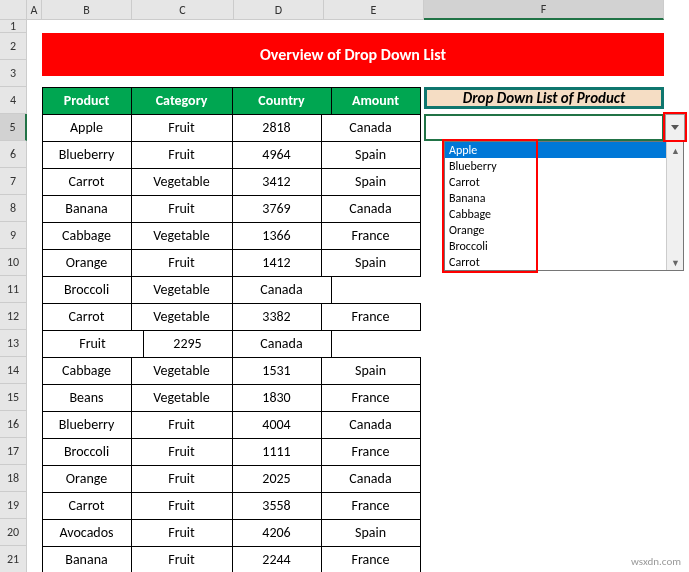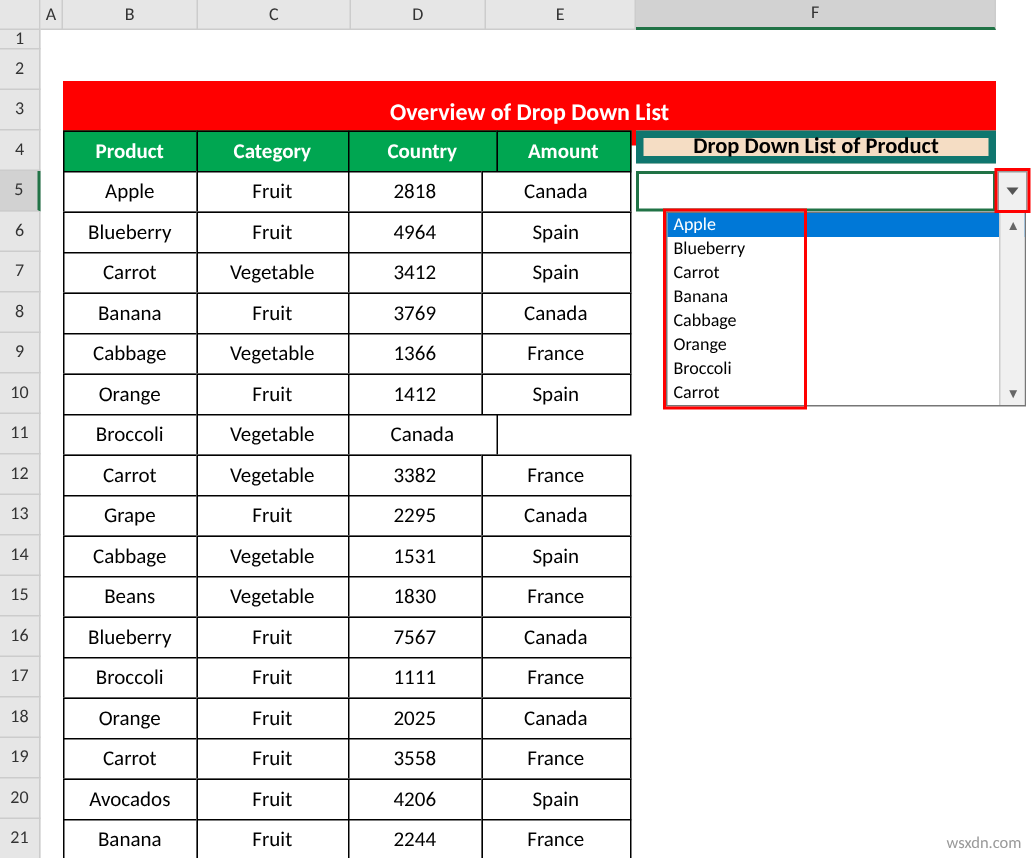--- a/index.html
+++ b/index.html
@@ -63,21 +63,20 @@
       position: absolute;
       left: 15px; top: 13px;
       width: 622px; height: 43px;
       background: #ff0000;
       color: #fff;
       font-weight: bold;
       font-size: 16px;
       display: flex;
       align-items: center;
       justify-content: center;
-      margin-top: 21px;
     }
     .table {
       position: absolute;
       left: 15px;
       top: 67px;
     }
     .trow { display: flex; height: 27px; }
     .cell {
       border: 1px solid #000;
       display: flex;
@@ -91,28 +90,29 @@
       font-weight: bold;
       font-size: 14px;
     }
     .td { background: #fff; color: #000; }
     .dd-header-cell {
       position: absolute;
       left: 397px;
       top: 67px;
       width: 240px;
       height: 22px;
-      border: 5px solid #0f766e;
+      border: 3px solid #0f766e;
       background: #f5ddc4;
       color: #000;
       font-weight: bold;
       font-size: 15px;
       display: flex;
       align-items: center;
       justify-content: center;
+      font-style: italic;
     }
     .dd-cell {
       position: absolute;
       left: 397px;
       top: 94px;
       width: 240px;
       height: 27px;
       border: 2px solid #217346;
       background: #fff;
     }
@@ -272,41 +272,40 @@
           <div class="cell td col-C">Vegetable</div>
           <div class="cell td col-E">Canada</div>
         </div>
         <div class="trow">
           <div class="cell td col-B">Carrot</div>
           <div class="cell td col-C">Vegetable</div>
           <div class="cell td col-D">3382</div>
           <div class="cell td col-E">France</div>
         </div>
         <div class="trow">
-          <div class="cell td col-B">Grape</div>
           <div class="cell td col-C">Fruit</div>
           <div class="cell td col-D">2295</div>
           <div class="cell td col-E">Canada</div>
         </div>
         <div class="trow">
           <div class="cell td col-B">Cabbage</div>
           <div class="cell td col-C">Vegetable</div>
           <div class="cell td col-D">1531</div>
           <div class="cell td col-E">Spain</div>
         </div>
         <div class="trow">
           <div class="cell td col-B">Beans</div>
           <div class="cell td col-C">Vegetable</div>
           <div class="cell td col-D">1830</div>
           <div class="cell td col-E">France</div>
         </div>
         <div class="trow">
           <div class="cell td col-B">Blueberry</div>
           <div class="cell td col-C">Fruit</div>
-          <div class="cell td col-D">7567</div>
+          <div class="cell td col-D">4004</div>
           <div class="cell td col-E">Canada</div>
         </div>
         <div class="trow">
           <div class="cell td col-B">Broccoli</div>
           <div class="cell td col-C">Fruit</div>
           <div class="cell td col-D">1111</div>
           <div class="cell td col-E">France</div>
         </div>
         <div class="trow">
           <div class="cell td col-B">Orange</div>

